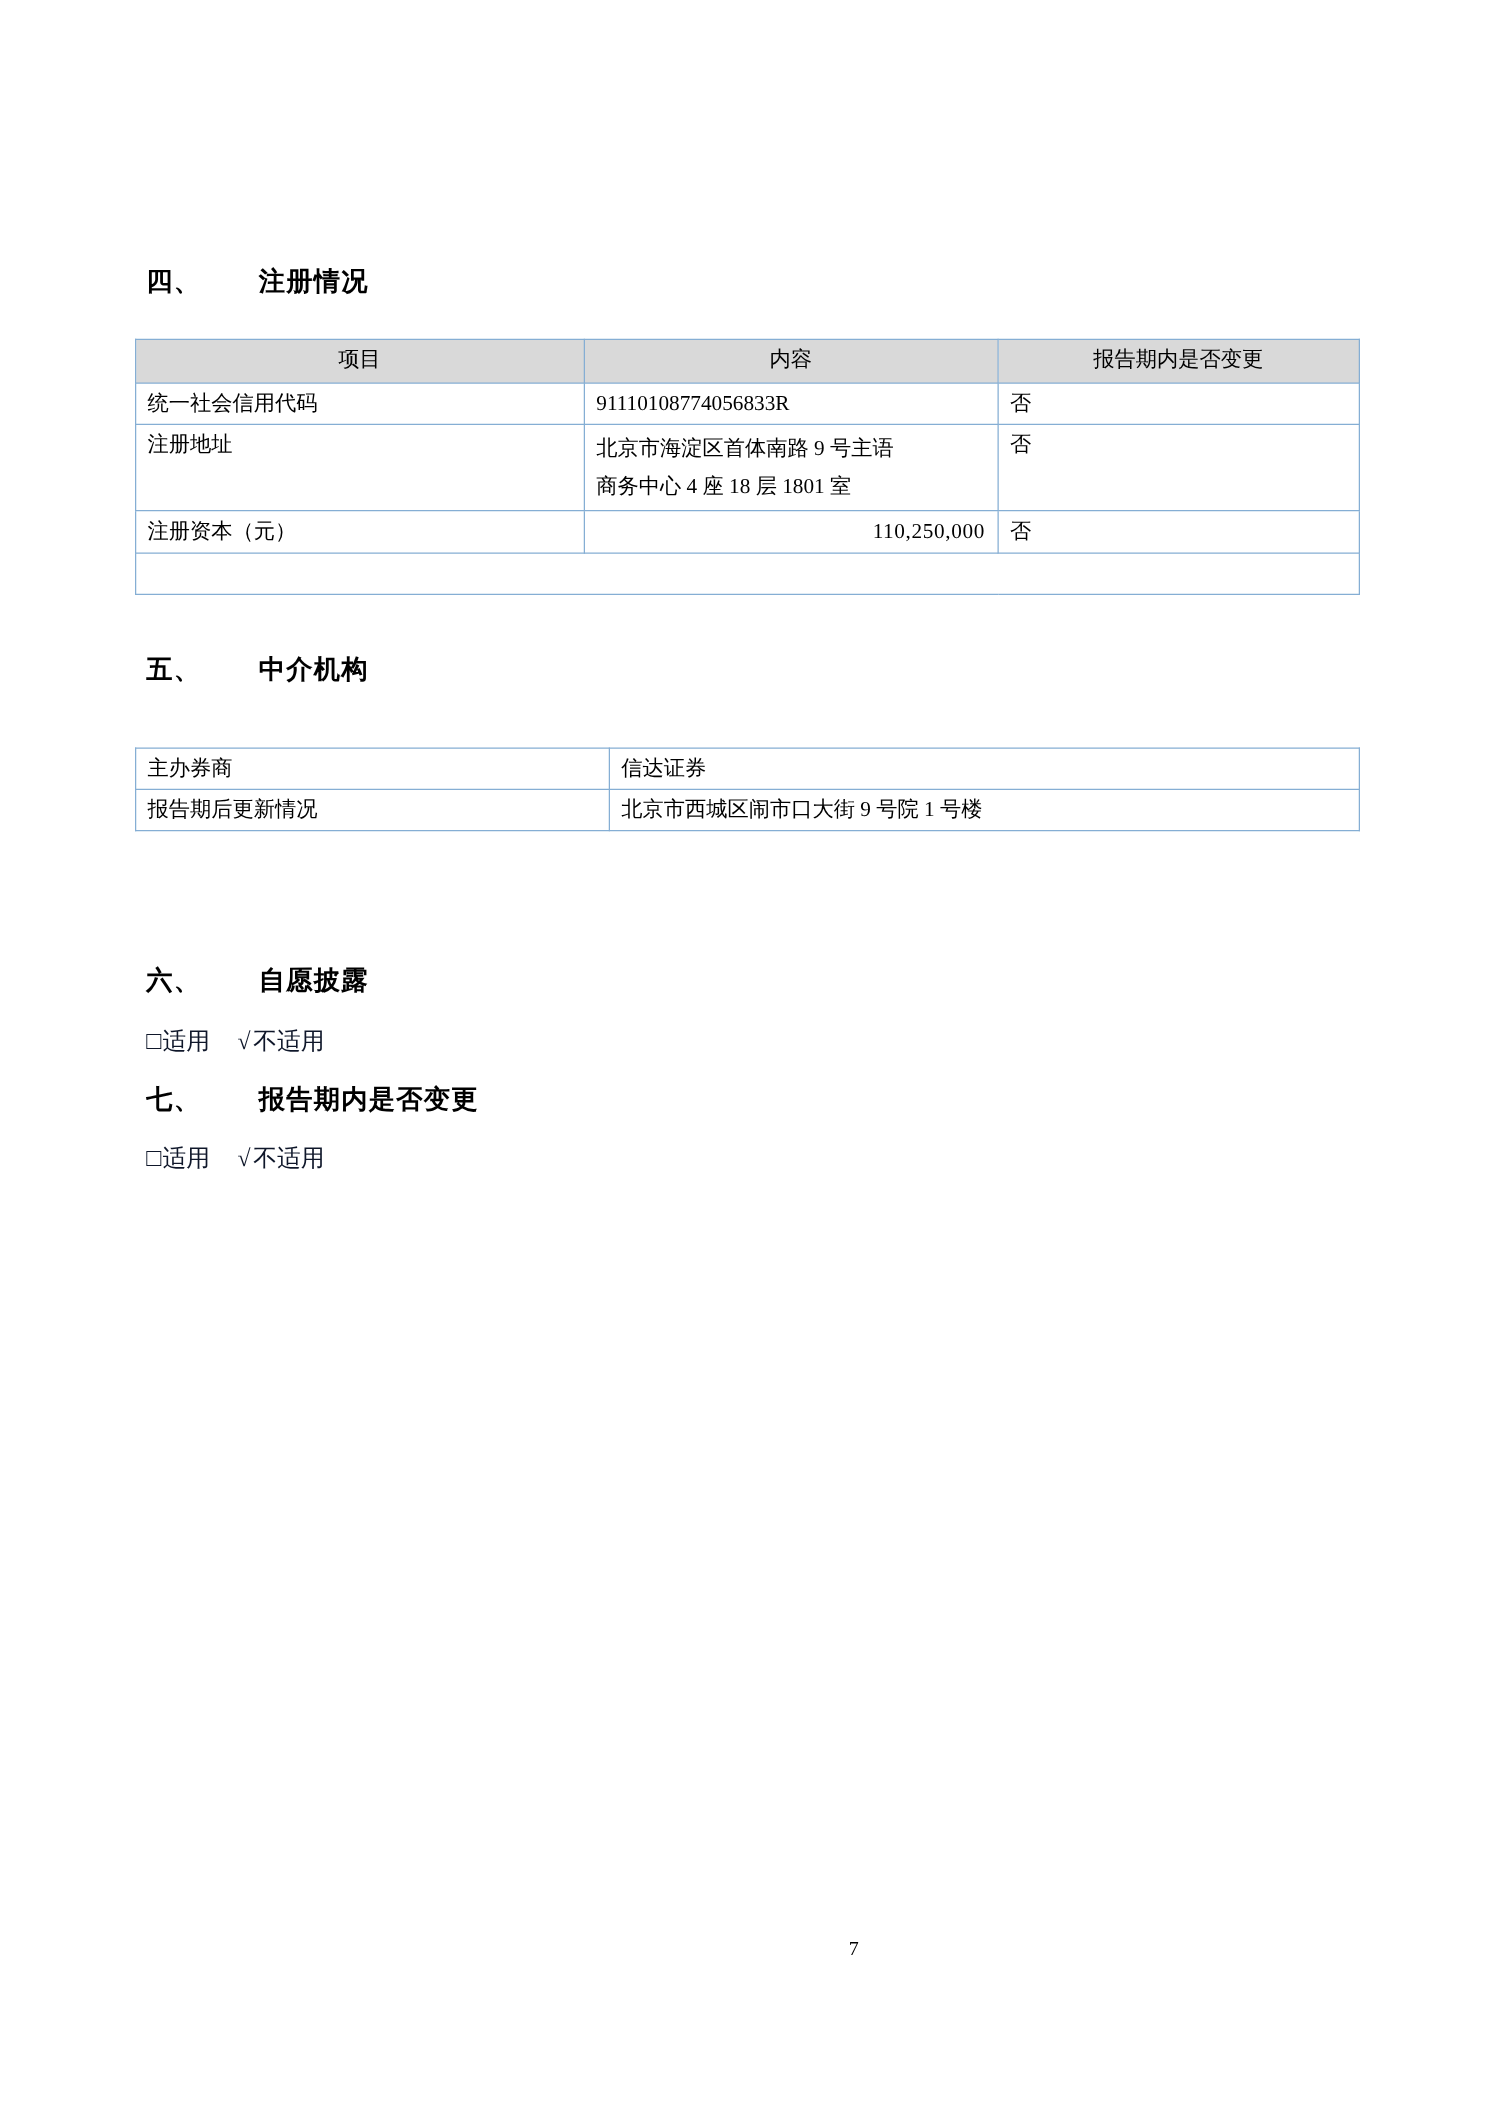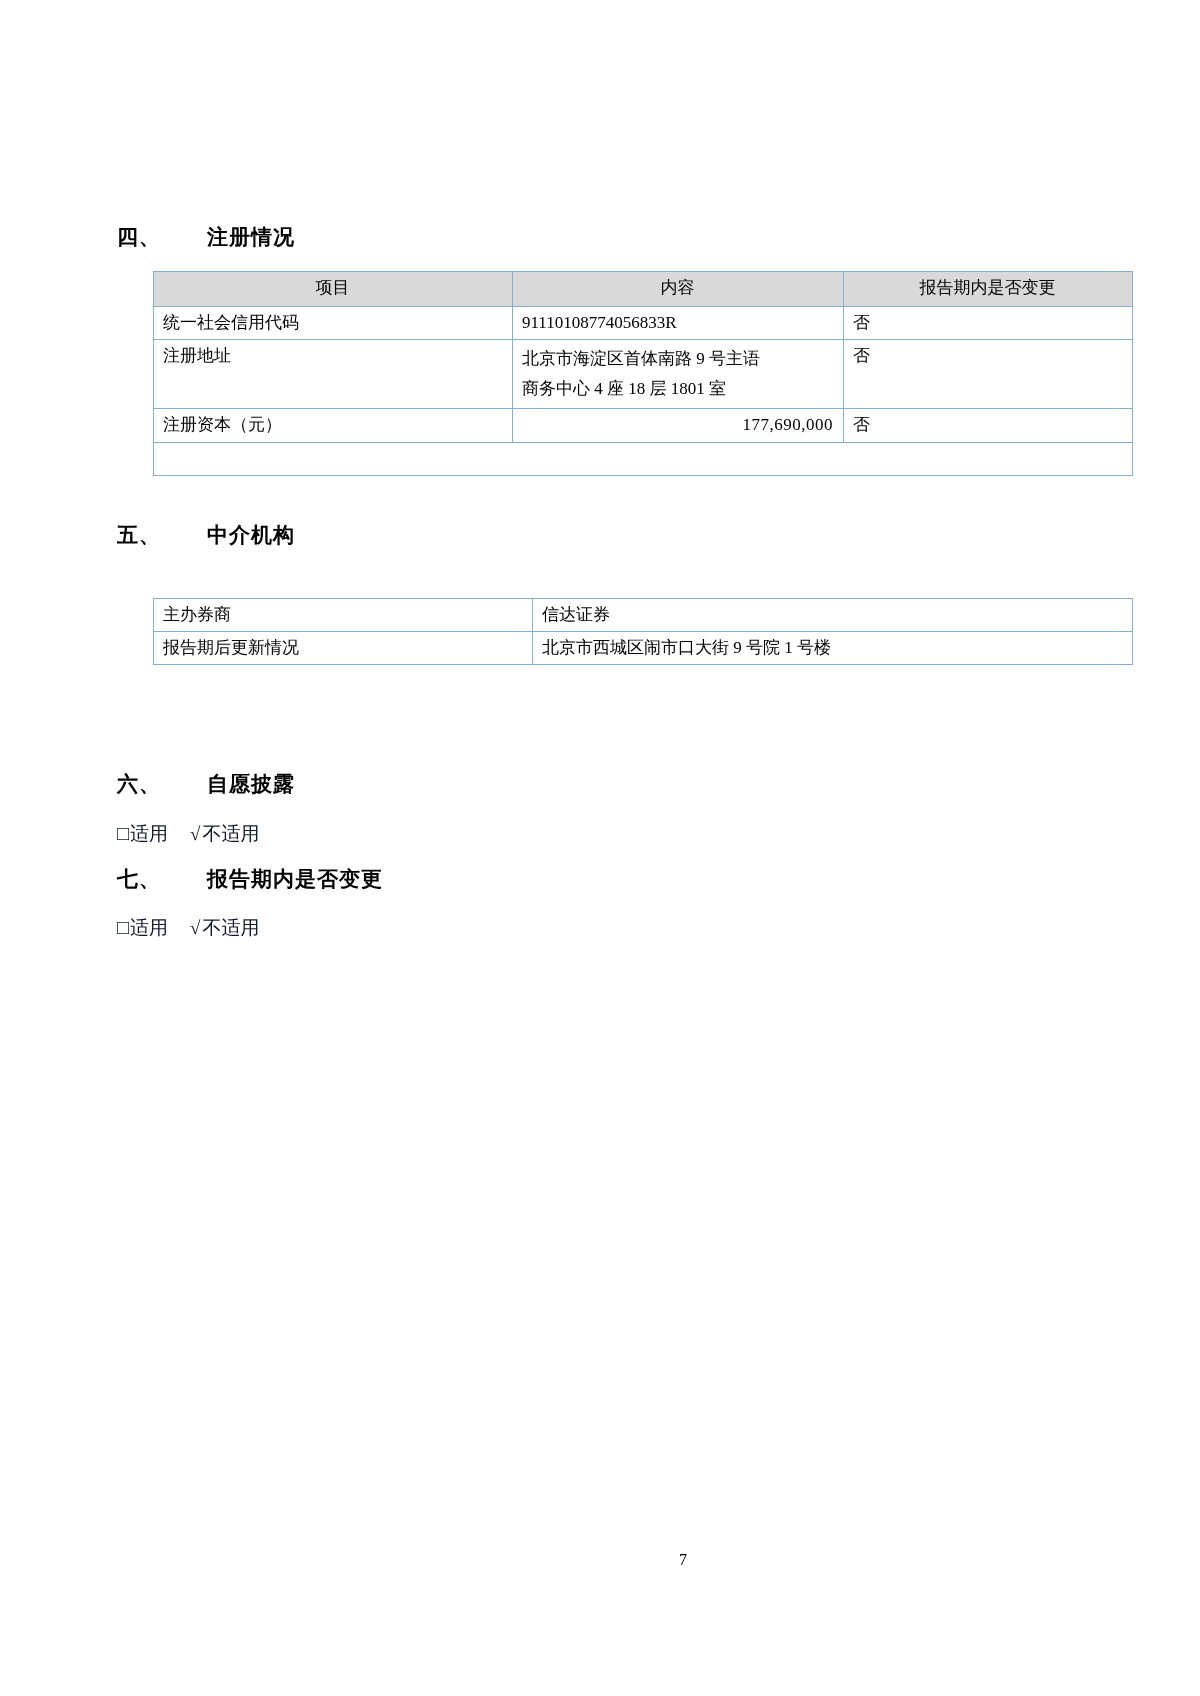--- a/index.html
+++ b/index.html
@@ -30,21 +30,20 @@
   .h-title{margin-left:46px;}
   
   table.tbl{
     position:absolute;
     left:108px;
     width:979px;
     border-collapse:collapse;
     table-layout:fixed;
     font-size:17px;
     color:#000;
-    margin-left:45px;
   }
   table.tbl td, table.tbl th{
     border:1.5px solid #85aed4;
     padding:4px 10px 4px 9px;
     vertical-align:top;
     line-height:24px;
     font-weight:normal;
     overflow:hidden;
   }
   table.tbl th{
@@ -84,21 +83,21 @@
     text-align:center;
     font-size:16px;
     color:#000;
   }
 </style>
 </head>
 <body>
 
 <div class="page">
 
-  <div class="heading" style="top:224px">
+  <div class="heading" style="top:212px">
     <span class="h-num">四、</span><span class="h-title">注册情况</span>
   </div>
 
   <table class="tbl t1">
     <colgroup>
         <col style="width:359px">
         <col style="width:331px">
         <col style="width:289px">
       </colgroup>
     <thead>
@@ -117,21 +116,21 @@
       <tr class="r2">
         <td>注册地址</td>
         <td>
           <div class="addr-line">北京市海淀区首体南路 9 号主语</div>
           <div class="addr-line">商务中心 4 座 18 层 1801 室</div>
         </td>
         <td>否</td>
       </tr>
       <tr class="r3">
         <td>注册资本（元）</td>
-        <td class="num">177,690,000</td>
+        <td class="num">110,250,000</td>
         <td>否</td>
       </tr>
       <tr class="r4">
         <td colspan="3"></td>
       </tr>
     </tbody>
   </table>
 
   <div class="heading" style="top:522px">
     <span class="h-num">五、</span><span class="h-title">中介机构</span>

